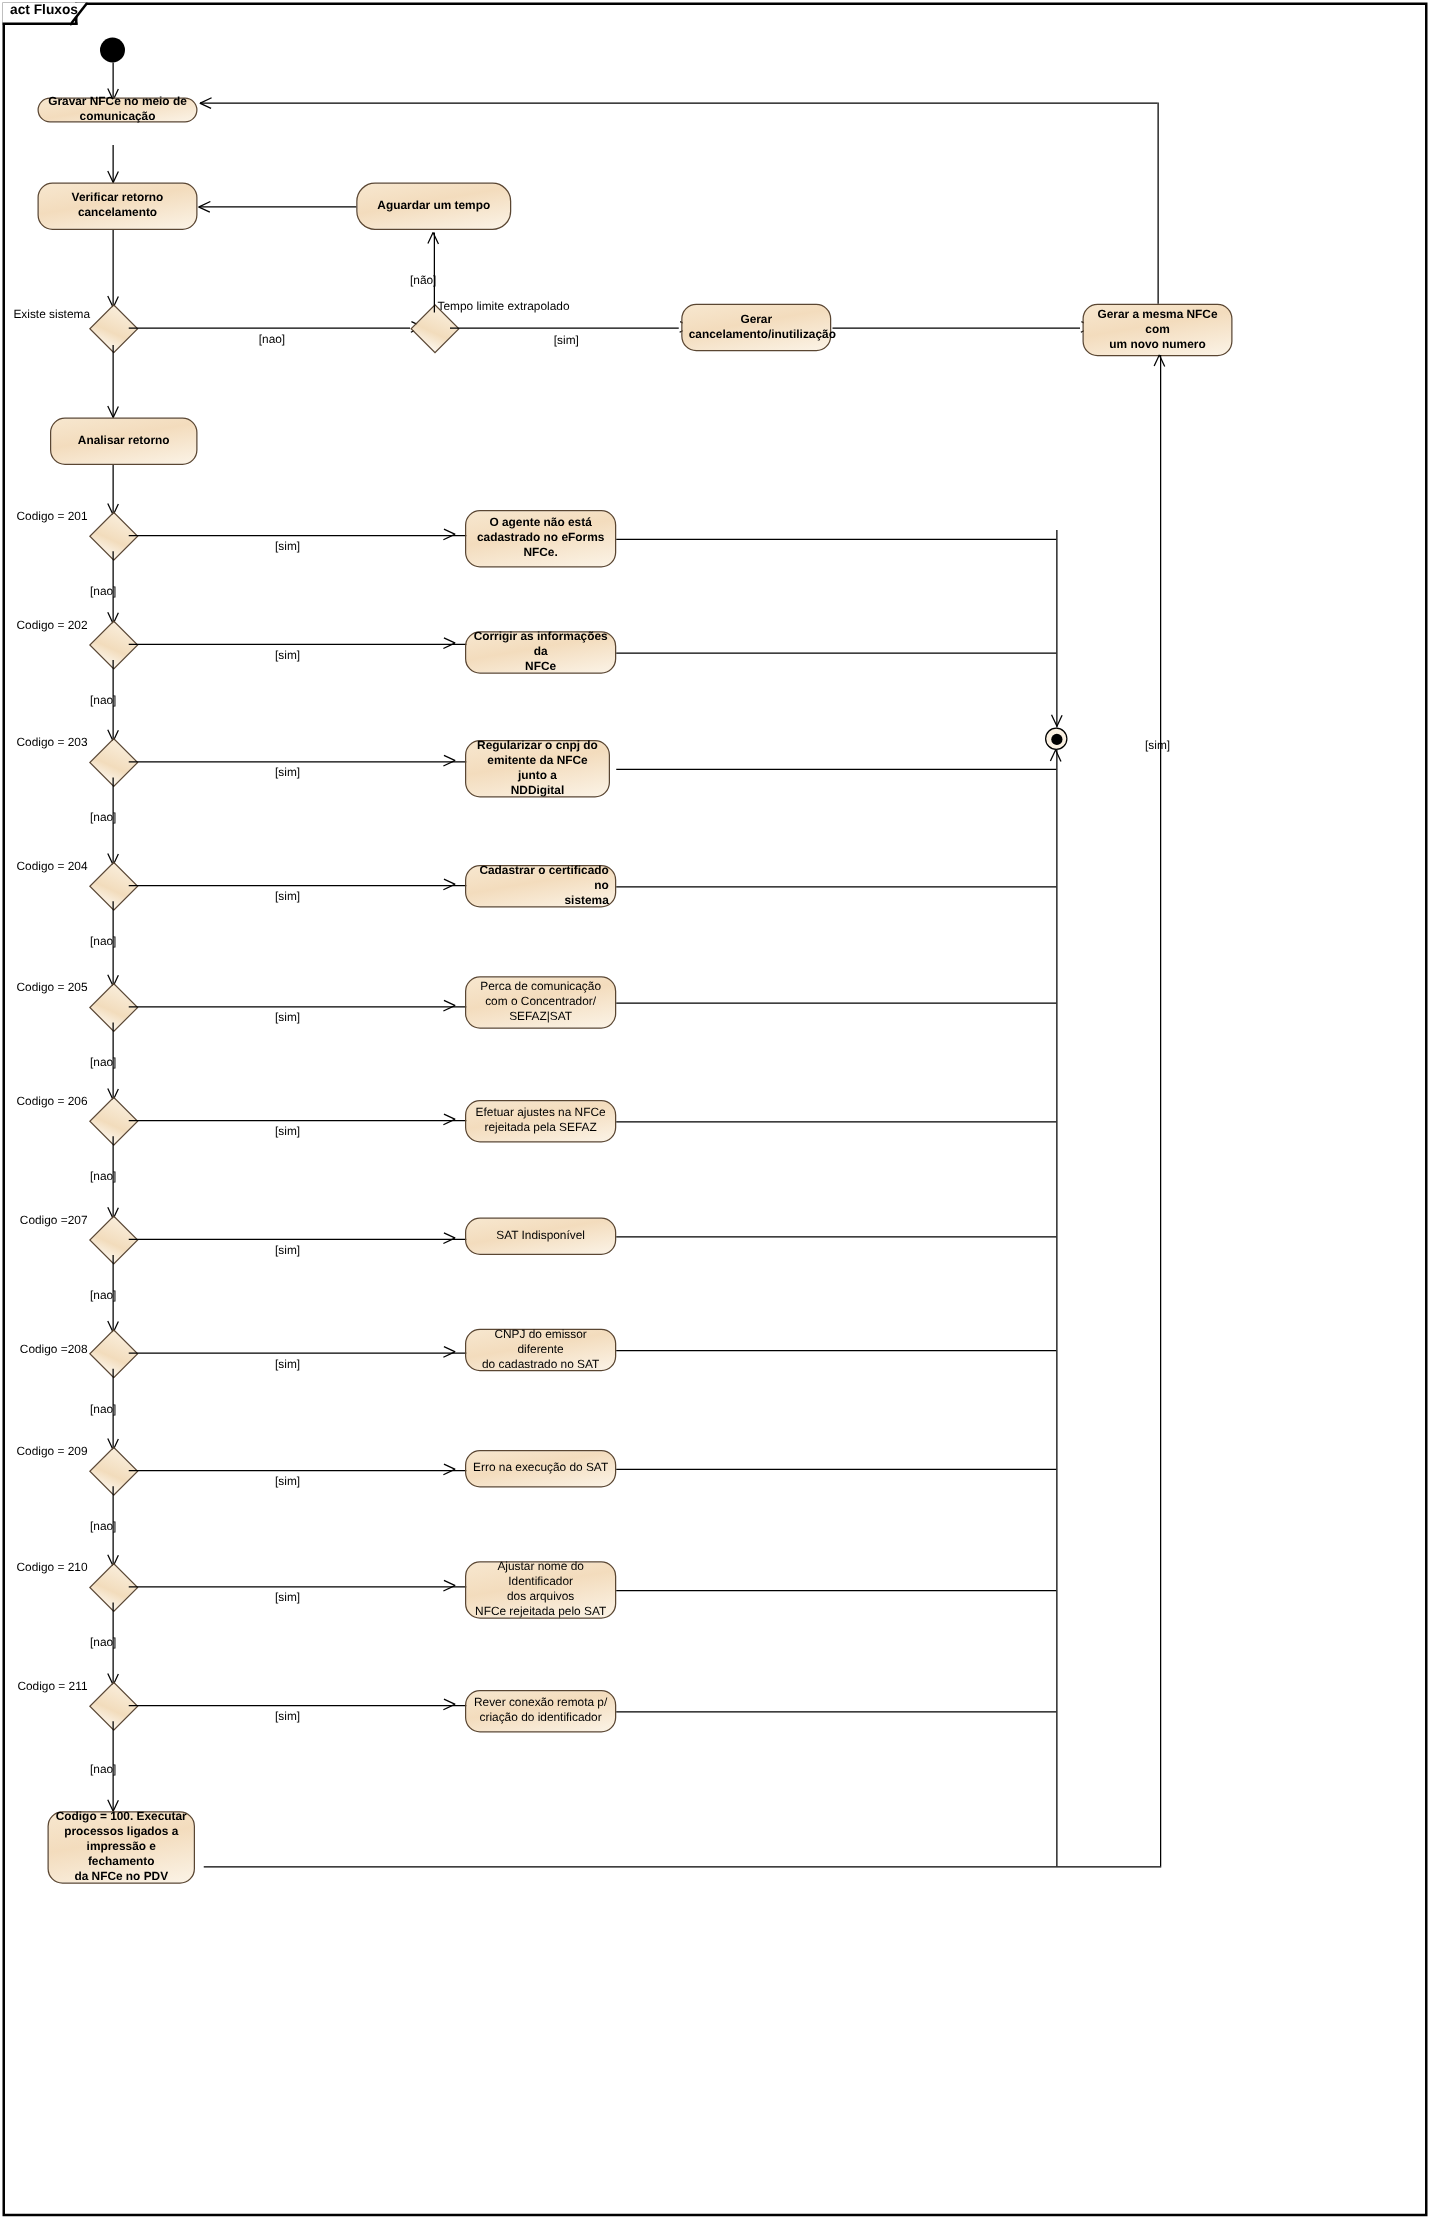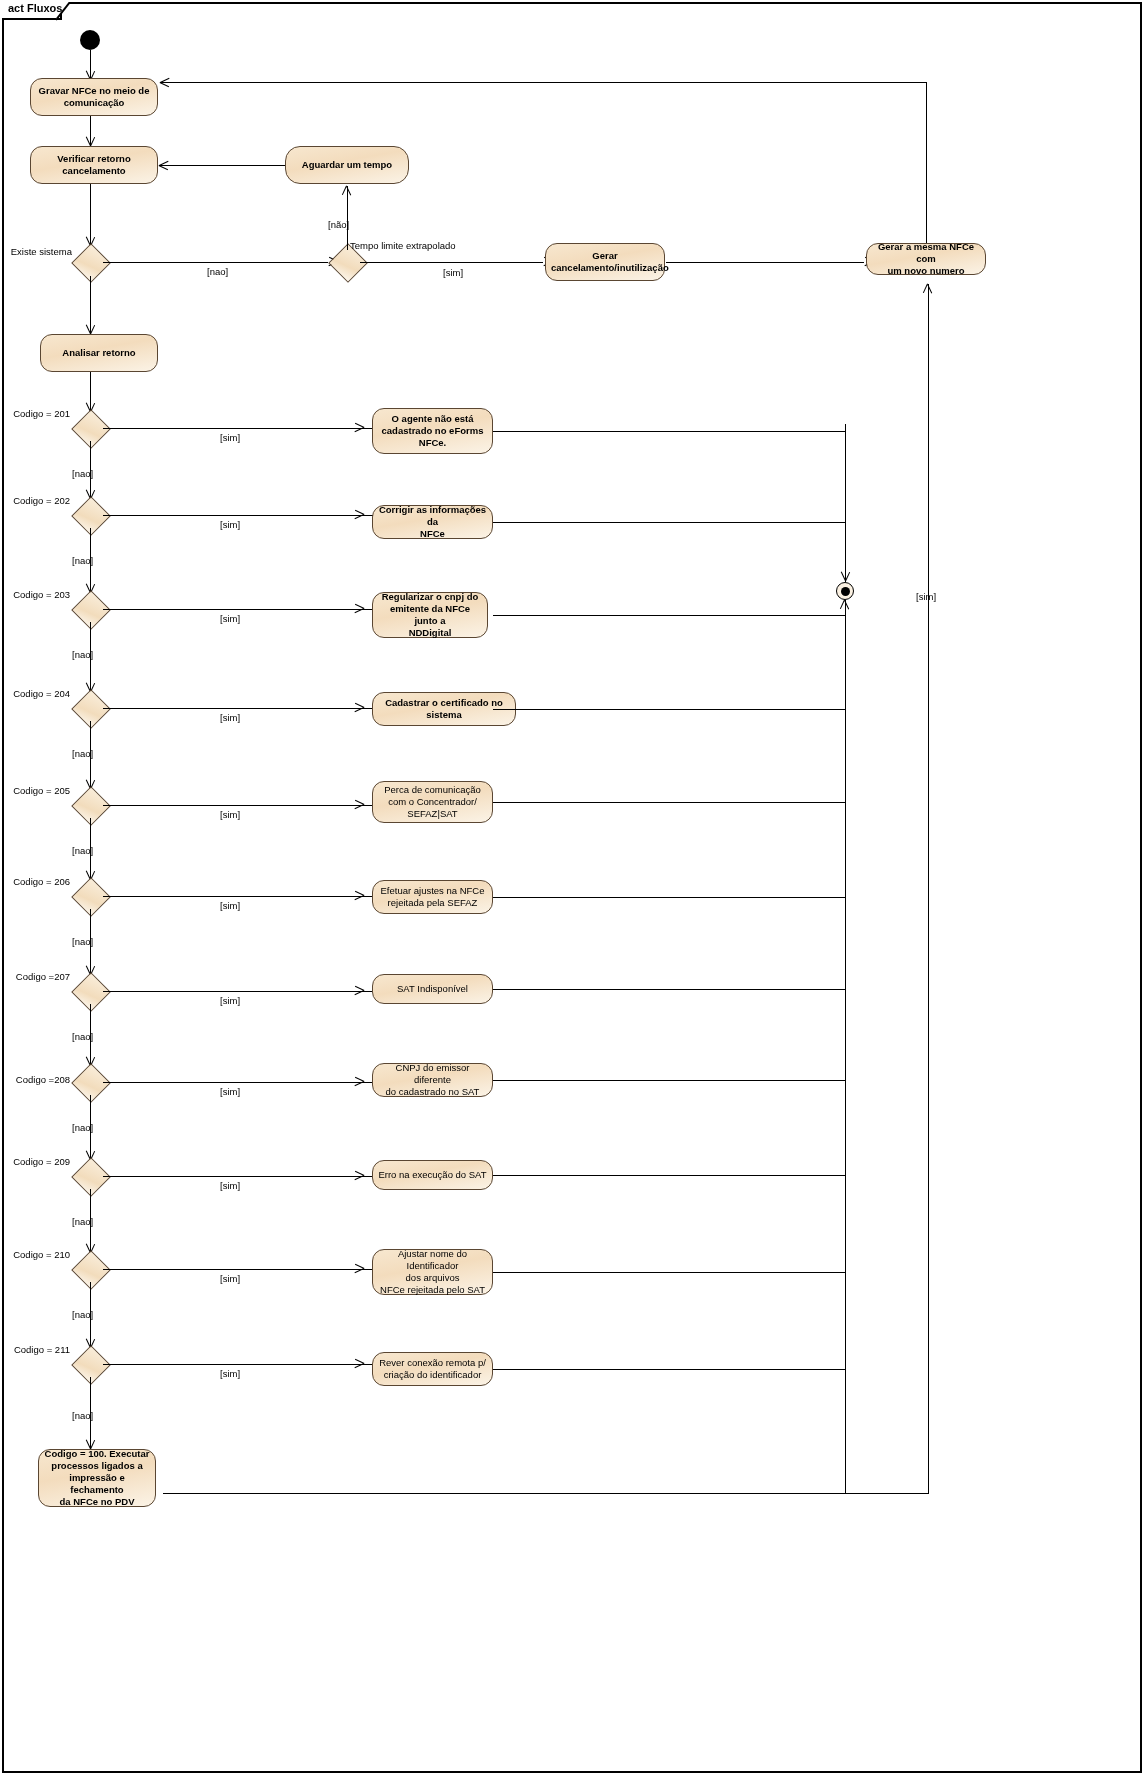--- a/index.html
+++ b/index.html
@@ -65,21 +65,21 @@
   <div class="frame-tab-label">act Fluxos</div>
 
   <div class="start-node" style="left:80px;top:30px;"></div>
 
   <div class="ln lnv" style="left:90px;top:50px;height:30px;"></div>
   <div class="ah down" style="left:90px;top:80px;">
       <i></i>
       <i></i>
     </div>
 
-  <div class="action bold" style="left:30px;top:78px;width:128px;height:38px;">
+  <div class="action bold" style="left:30px;top:78px;width:128px;height:20px;">
     <span>Gravar NFCe no meio de
 comunicação</span>
   </div>
 
   <div class="ln lnv" style="left:90px;top:116px;height:30px;"></div>
   <div class="ah down" style="left:90px;top:146px;">
       <i></i>
       <i></i>
     </div>
 
@@ -135,21 +135,21 @@
     <span>Gerar
 cancelamento/inutilização</span>
   </div>
 
   <div class="ln lnh" style="left:666px;top:262px;width:198px;"></div>
   <div class="ah right" style="left:874px;top:262px;">
       <i></i>
       <i></i>
     </div>
 
-  <div class="action bold" style="left:866px;top:243px;width:120px;height:32px;">
+  <div class="action bold" style="left:866px;top:243px;width:120px;height:42px;">
     <span>Gerar a mesma NFCe com
 um novo numero</span>
   </div>
 
   <div class="ln lnv" style="left:926px;top:82px;height:161px;"></div>
   <div class="ln lnh" style="left:160px;top:82px;width:766px;"></div>
   <div class="ah left" style="left:160px;top:82px;">
       <i></i>
       <i></i>
     </div>
@@ -231,21 +231,21 @@
       </div>
       <div class="lbl" style="left: 72px; top: 649px;">[nao]</div>
       <div class="diamond" style="left: 77px; top: 695px;"></div>
       <div class="lbl r" style="left: 0px; top: 688px; width: 70px;">Codigo = 204</div>
       <div class="ln lnh" style="left: 103px; top: 708px; width: 271px;"></div>
       <div class="ah right" style="left: 364px; top: 708px;">
         <i></i>
         <i></i>
       </div>
       <div class="lbl" style="left: 220px; top: 712px;">[sim]</div>
-      <div class="action bold" style="left: 372px; top: 692px; width: 144px; height: 34px;">
+      <div class="action bold" style="left: 372px; top: 692px; width: 121px; height: 34px; text-align: right;">
         <span>Cadastrar o certificado no
 sistema</span>
       </div>
       <div class="ln lnh" style="left: 493px; top: 709px; width: 352px;"></div>
       <div class="ln lnv" style="left: 90px; top: 721px; height: 68px;"></div>
       <div class="ah down" style="left: 90px; top: 789px;">
         <i></i>
         <i></i>
       </div>
       <div class="lbl" style="left: 72px; top: 748px;">[nao]</div>

